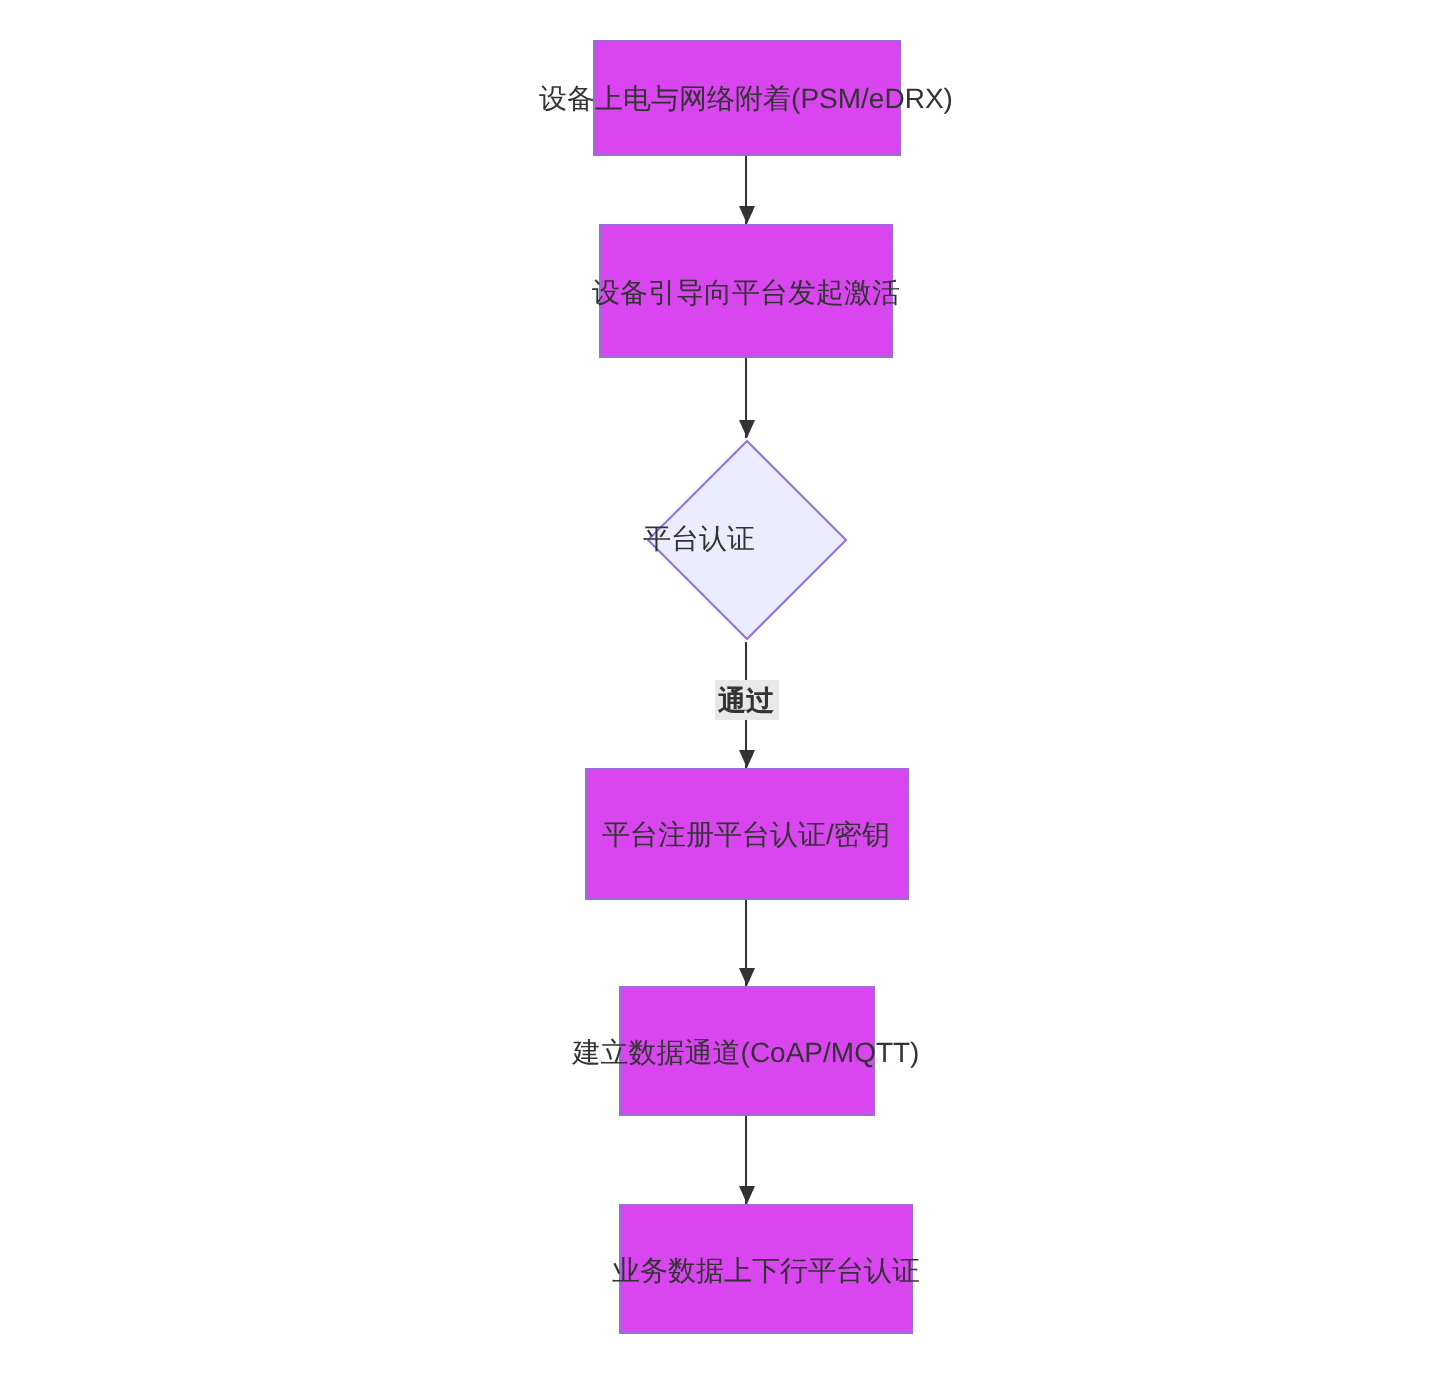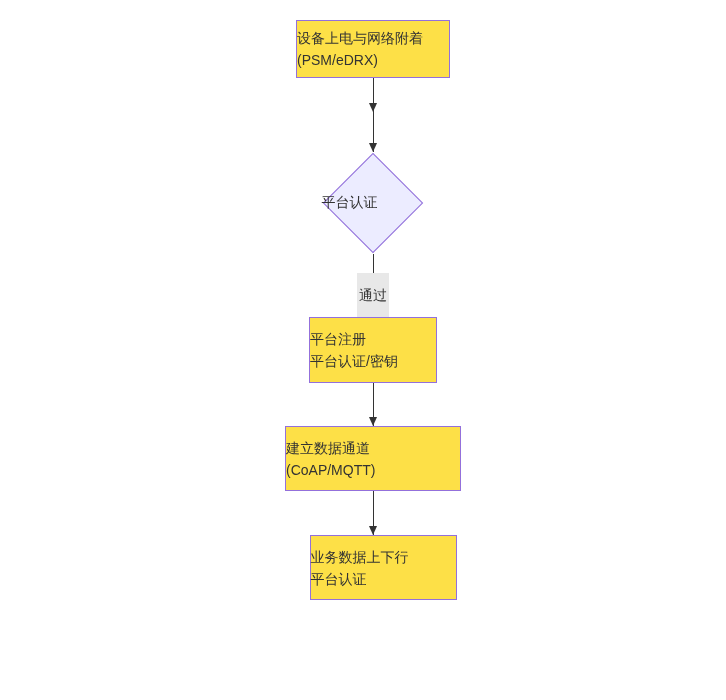--- a/index.html
+++ b/index.html
@@ -16,35 +16,35 @@
     position: absolute;
     left: 373px;
     top: 20px;
     transform: translateX(-50%);
     display: flex;
     flex-direction: column;
     align-items: center;
   }
   .n-rect {
     box-sizing: border-box;
-    background: #fde047;
+    background: #d946ef;
     border: 1px solid #9370DB;
     display: flex;
-    flex-direction: column;
-    align-items: flex-start;
+    flex-direction: row;
+    align-items: center;
     justify-content: center;
     text-align: center;
     font-size: 14px;
     line-height: 22px;
     white-space: nowrap;
   }
   .n1 { width: 154px; height: 58px; }
   .n2 { width: 147px; height: 67px; }
-  .n4 { width: 128px; height: 66px; }
-  .n5 { width: 176px; height: 65px; }
+  .n4 { width: 162px; height: 66px; }
+  .n5 { width: 128px; height: 65px; }
   .n6 { width: 147px; height: 65px; margin-left: 20px; }
   .arrow {
     position: relative;
     width: 9px;
     display: flex;
     justify-content: center;
   }
   .a1 { height: 34px; }
   .a2 { height: 40px; }
   .a3 { height: 63px; }
@@ -68,23 +68,24 @@
   }
   .edge-label {
     position: absolute;
     top: 19px;
     left: 50%;
     transform: translateX(-50%);
     background: #e8e8e8;
     color: #333333;
     font-size: 14px;
     line-height: 20px;
-    padding: 12px 2px;
+    padding: 0 2px;
     white-space: nowrap;
     z-index: 2;
+    font-weight: bold;
   }
   .diamond-wrap {
     position: relative;
     width: 103px;
     height: 102px;
     display: flex;
     align-items: center;
     justify-content: flex-start;
   }
   .diamond-shape {
@@ -114,20 +115,24 @@
     <div class="n-rect n1">
       <div>设备上电与网络附着</div>
       <div>(PSM/eDRX)</div>
     </div>
 
     <div class="arrow a1">
       <span class="line"></span>
       <span class="arrowhead"></span>
     </div>
 
+    <div class="n-rect n2">
+      <div>设备引导</div>
+      <div>向平台发起激活</div>
+    </div>
 
     <div class="arrow a2">
       <span class="line"></span>
       <span class="arrowhead"></span>
     </div>
 
     <div class="diamond-wrap">
       <div class="diamond-shape"></div>
       <div class="diamond-label">平台认证</div>
     </div>

